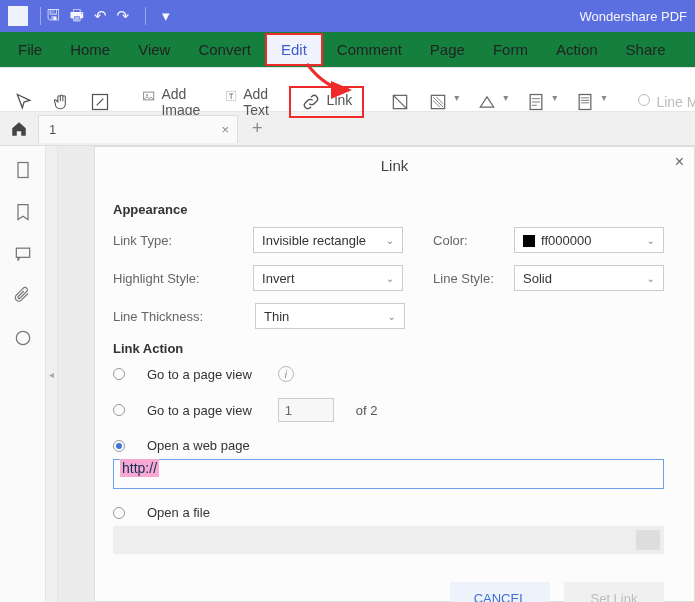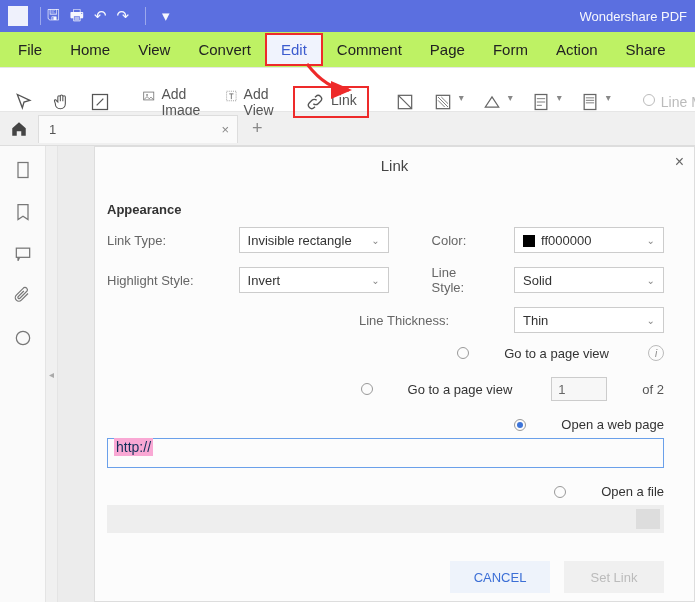--- a/index.html
+++ b/index.html
@@ -3,21 +3,21 @@
 <meta charset="utf-8">
 <style>
   * { box-sizing: border-box; font-family: Arial, sans-serif; }
   body { margin: 0; padding: 0; width: 695px; height: 602px; overflow: hidden; background: #f7f7f7; font-size: 13px; color: #333; }
   .titlebar { height: 32px; background: #5b6fe0; display: flex; align-items: center; padding: 0 8px; color: #fff; }
   .titlebar .logo { width: 20px; height: 20px; background: #fff; opacity: 0.9; margin-right: 6px; position: relative; }
   .titlebar .qat { display: flex; gap: 10px; align-items: center; }
   .titlebar .qat span { font-size: 15px; opacity: 0.95; }
   .titlebar .divider { width:1px; height:18px; background: rgba(255,255,255,0.4); margin: 0 6px; }
   .titlebar .apptitle { margin-left: auto; font-size: 13px; opacity: 0.95; }
-  .menubar { height: 36px; background: #bef264; display: flex; align-items: center; padding: 12px 4px; border-bottom: 1px solid #e6e6e6; }
+  .menubar { height: 36px; background: #15803d; display: flex; align-items: center; padding: 12px 4px; border-bottom: 1px solid #e6e6e6; }
   .menuitem { padding: 6px 14px; font-size: 15px; color: #222; }
   .menuitem.edit-hl { border: 2px solid #ee2a2a; color: #3c5ccf; background:#f0f3fd; }
   .toolbar { height: 44px; background: #fff; display: flex; align-items: center; padding: 0 8px; border-bottom: 1px solid #e6e6e6; gap: 6px; position: relative; }
   .tbtn { display: inline-flex; align-items: flex-start; gap: 6px; padding: 4px 6px; color: #555; font-size: 14px; margin-top: 25px; }
   .tsep { width:1px; height: 26px; background:#e3e3e3; margin: 0 4px; }
   .tbtn svg, .tbtn .ico { width: 20px; height: 20px; }
   .link-hl { border: 2px solid #ee2a2a; padding: 4px 10px; }
   .arrow { position:absolute; left:303px; top:-8px; pointer-events:none; }
   .tabstrip { height: 34px; background: #f0f0f0; border-bottom: 1px solid #ddd; display: flex; align-items: center; padding-left: 8px; gap: 8px; }
   .home-btn { width: 22px; height: 22px; display:flex; align-items:center; justify-content:center; }
@@ -25,23 +25,23 @@
   .tab .close { position:absolute; right:8px; color:#888; }
   .plus { font-size: 18px; color:#888; padding:0 6px; }
   .contentrow { display:flex; height: calc(602px - 32px - 36px - 44px - 34px); }
   .leftrail { width: 46px; background:#fafafa; border-right:1px solid #e4e4e4; display:flex; flex-direction:column; align-items:center; padding-top:14px; gap:22px; color:#666; }
   .leftrail .railico { width:20px; height:20px; }
   .collapse { width:12px; background:#f0f0f0; border-right:1px solid #e4e4e4; display:flex;align-items:center;justify-content:center; color:#aaa; font-size:10px; }
   .canvas { flex:1; background:#ececec; position:relative; }
   .dialog { position:absolute; left:36px; top:0; right:0; bottom:0; background:#fcfcfc; border:1px solid #ddd; }
   .dlg-title { text-align:center; padding:10px 0; font-size:15px; color:#444; position:relative; }
   .dlg-close { position:absolute; right:10px; top:6px; font-size:16px; color:#666; }
-  .dlg-body { padding: 8px 30px 0 12px; }
+  .dlg-body { padding: 8px 30px 0 18px; }
   .section-h { font-weight:bold; font-size:13px; color:#333; margin: 10px 0; }
-  .row { display:flex; align-items:center; margin-bottom:12px; gap: 25px; justify-content: flex-end; }
+  .row { display:flex; align-items:center; margin-bottom:12px; gap: 12px; }
   .lbl { width: 130px; color:#666; font-size:13px; }
   .select { flex: 0 0 140px; height:26px; border:1px solid #ccc; background:#fff; display:flex; align-items:center; padding:0 8px; justify-content:space-between; font-size:13px; color:#333; }
   .select.wide { flex: 0 0 150px; }
   .chev { font-size:10px; color:#888; }
   .col2lbl { width:70px; color:#666; font-size:13px; margin-left:18px; }
   .swatch { width:12px; height:12px; background:#000; display:inline-block; margin-right:6px; vertical-align:middle; }
   .radio { width:12px;height:12px;border:1px solid #999;border-radius:50%; display:inline-block; margin-right:10px; position:relative; }
   .radio.checked::after { content:""; position:absolute; width:6px;height:6px;background:#3c74d8;border-radius:50%; left:2px; top:2px; }
   .info { display:inline-flex; width:16px;height:16px;border:1px solid #bbb;border-radius:50%; align-items:center;justify-content:center; font-size:10px; color:#888; margin-left:14px; font-style:italic; }
   .pagein { width:56px; height:24px; border:1px solid #ccc; background:#f7f7f7; padding:0 6px; font-size:13px; color:#666; margin-left:14px; }
@@ -118,21 +118,21 @@
         <circle cx="9" cy="10" r="1.5" fill="#777"></circle>
         <path d="M4 18l5-5 4 4 3-3 4 4" fill="none" stroke="#777" stroke-width="1.5"></path>
       </svg>
     <span>Add Image</span>
   </span>
   <span class="tbtn">
     <svg viewBox="0 0 24 24">
         <rect x="3" y="3" width="18" height="18" fill="none" stroke="#777" stroke-width="1.3" stroke-dasharray="2 2"></rect>
         <path d="M8 8h8M12 8v10" stroke="#777" stroke-width="1.8"></path>
       </svg>
-    <span>Add View</span>
+    <span>Add Text</span>
   </span>
   <span class="tbtn link-hl">
     <svg viewBox="0 0 24 24">
         <path d="M10 14a4 4 0 005.7 0l3-3a4 4 0 00-5.7-5.7l-1 1M14 10a4 4 0 00-5.7 0l-3 3a4 4 0 005.7 5.7l1-1" fill="none" stroke="#555" stroke-width="1.6"></path>
       </svg>
     <span>Link</span>
   </span>
   <span class="tsep"></span>
   <span class="tbtn">
       <svg viewBox="0 0 24 24">
@@ -248,20 +248,21 @@
         </div>
 
         <div class="row">
           <div class="lbl">Line Thickness:</div>
           <div class="select wide">
             <span>Thin</span>
               <span class="chev">⌄</span>
           </div>
         </div>
 
+        <div class="section-h">Link Action</div>
 
         <div class="row" style="margin-bottom:16px;">
           <span class="radio"></span>
           <span>Go to a page view</span>
           <span class="info">i</span>
         </div>
 
         <div class="row" style="margin-bottom:16px;">
           <span class="radio"></span>
           <span>Go to a page view</span>

